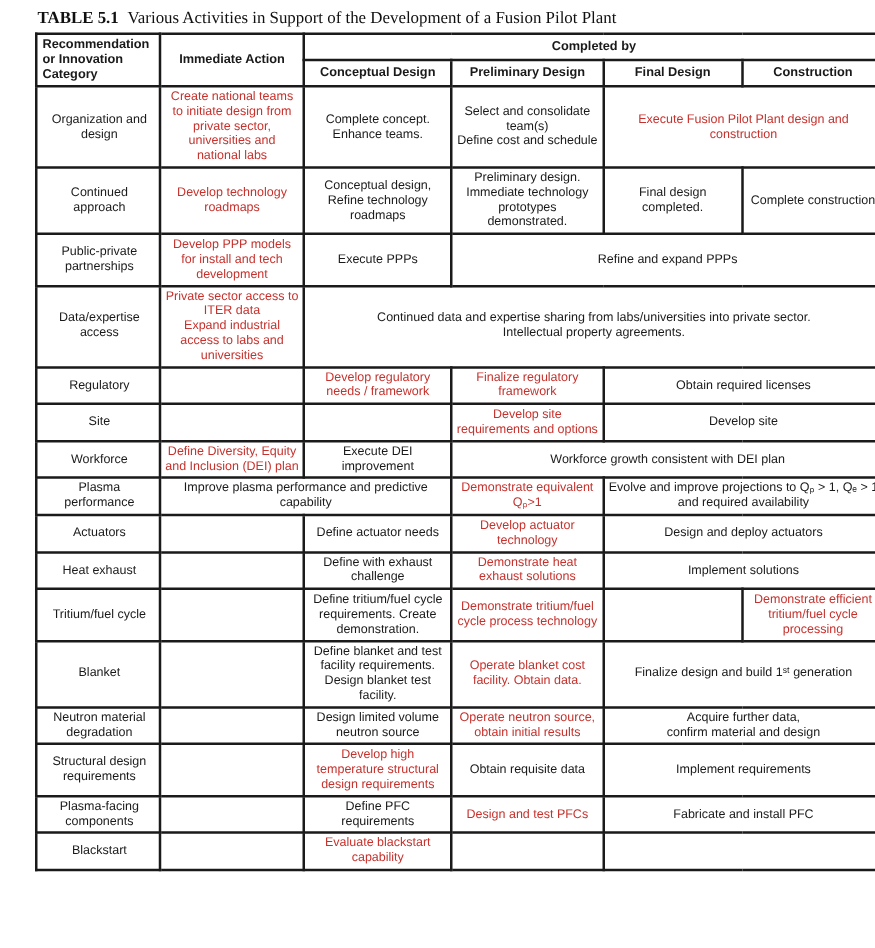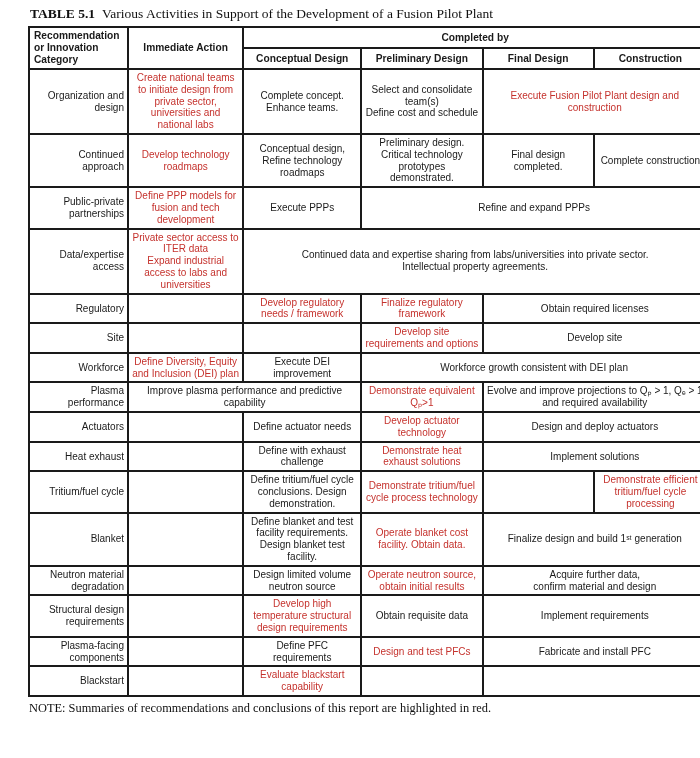--- a/index.html
+++ b/index.html
@@ -36,21 +36,21 @@
     font-size: 10px;
     line-height: 1.18;
     padding: 2px 3px;
     text-align: center;
     vertical-align: middle;
     white-space: pre-line;
     word-wrap: break-word;
   }
   th { font-size: 10.2px; font-weight: bold; padding: 2px 4px; }
   th.cat-head { text-align: left; }
-  td.cat { text-align: right; padding-left: 5px; }
+  td.cat { text-align: center; padding-left: 5px; }
   .red { color: var(--red, #c5322d); }
 
   .note {
     font-family: "Liberation Serif", serif;
     font-size: 12.4px;
     color: #101010;
     margin: 4px 0 0 1px;
   }
 </style>
 </head>
@@ -91,27 +91,27 @@
         <td>Complete concept.
 Enhance teams.</td>
         <td>Select and consolidate team(s)
 Define cost and schedule</td>
         <td class="red" colspan="2">Execute Fusion Pilot Plant design and construction</td>
       </tr>
       <tr>
         <td class="cat">Continued approach</td>
         <td class="red">Develop technology roadmaps</td>
         <td>Conceptual design, Refine technology roadmaps</td>
-        <td>Preliminary design. Critical technology prototypes demonstrated.</td>
+        <td>Preliminary design. Immediate technology prototypes demonstrated.</td>
         <td>Final design completed.</td>
         <td>Complete construction</td>
       </tr>
       <tr>
         <td class="cat">Public-private partnerships</td>
-        <td class="red">Define PPP models for fusion and tech development</td>
+        <td class="red">Develop PPP models for install and tech development</td>
         <td>Execute PPPs</td>
         <td colspan="3">Refine and expand PPPs</td>
       </tr>
       <tr>
         <td class="cat">Data/expertise access</td>
         <td class="red">Private sector access to ITER data
 Expand industrial access to labs and universities</td>
         <td colspan="4">Continued data and expertise sharing from labs/universities into private sector.
 Intellectual property agreements.</td>
       </tr>
@@ -151,21 +151,21 @@
       <tr>
         <td class="cat">Heat exhaust</td>
         <td></td>
         <td>Define with exhaust challenge</td>
         <td class="red">Demonstrate heat exhaust solutions</td>
         <td colspan="2">Implement solutions</td>
       </tr>
       <tr>
         <td class="cat">Tritium/fuel cycle</td>
         <td></td>
-        <td>Define tritium/fuel cycle conclusions. Design demonstration.</td>
+        <td>Define tritium/fuel cycle requirements. Create demonstration.</td>
         <td class="red">Demonstrate tritium/fuel cycle process technology</td>
         <td></td>
         <td class="red">Demonstrate efficient tritium/fuel cycle processing</td>
       </tr>
       <tr>
         <td class="cat">Blanket</td>
         <td></td>
         <td>Define blanket and test facility requirements. Design blanket test facility.</td>
         <td class="red">Operate blanket cost facility. Obtain data.</td>
         <td colspan="2">Finalize design and build 1ˢᵗ generation</td>
@@ -195,15 +195,14 @@
       <tr>
         <td class="cat">Blackstart</td>
         <td></td>
         <td class="red">Evaluate blackstart capability</td>
         <td></td>
         <td colspan="2"></td>
       </tr>
     </tbody>
   </table>
 
-  <div class="note">NOTE: Summaries of recommendations and conclusions of this report are highlighted in red.</div>
 
 </div>
 
 </body></html>

